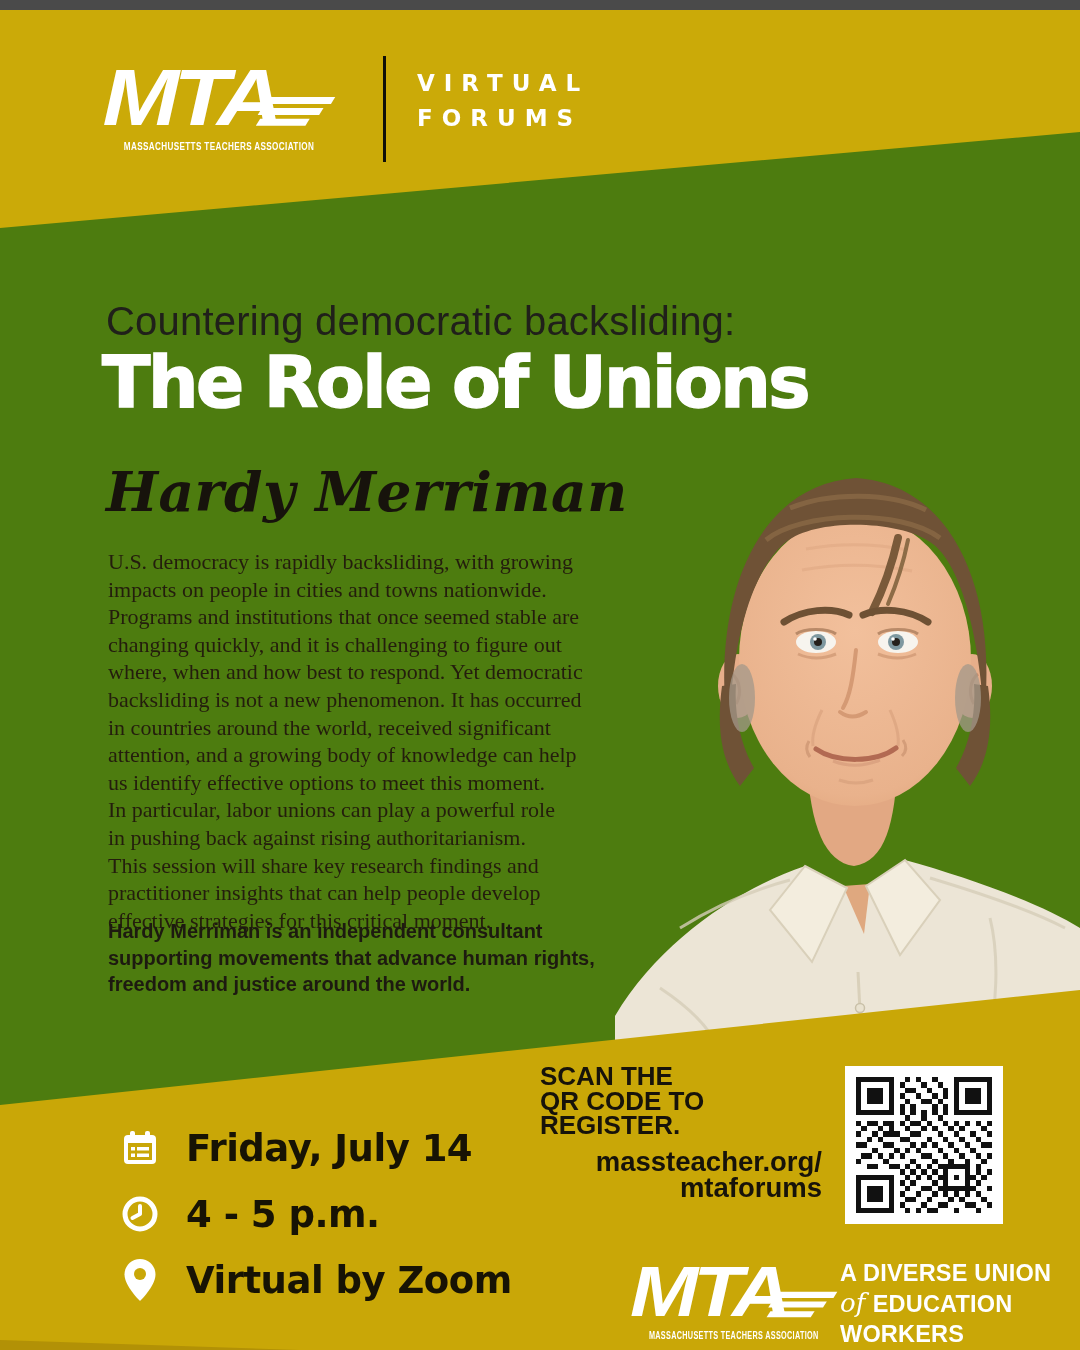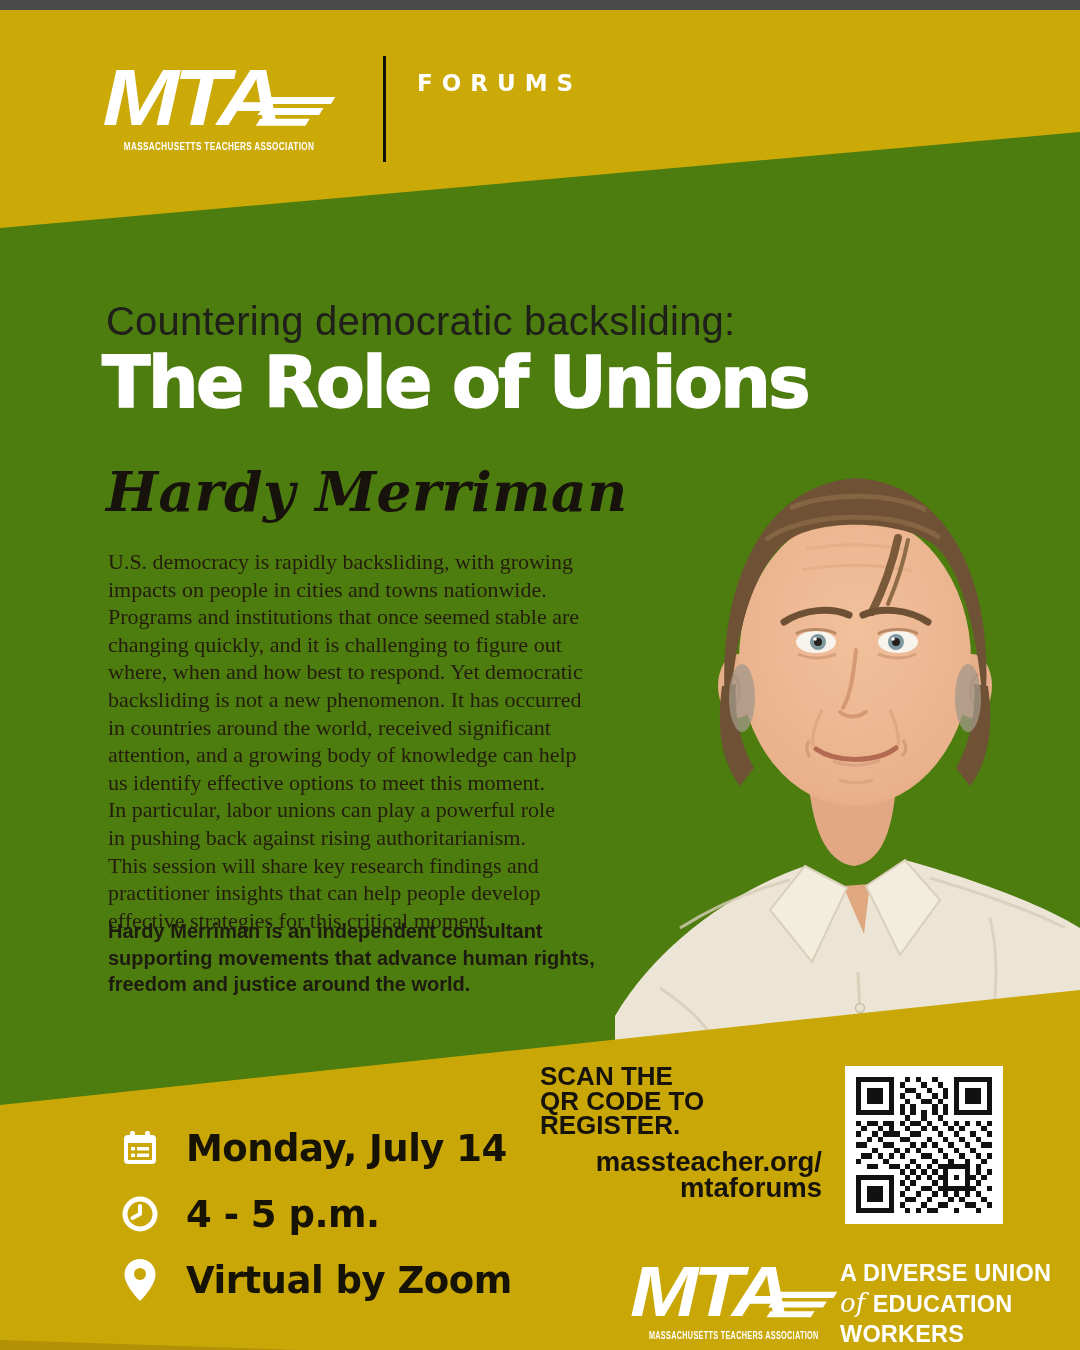--- a/index.html
+++ b/index.html
@@ -145,20 +145,21 @@
           <rect x="196" y="46" width="72" height="7"></rect>
           <rect x="201" y="57" width="62" height="7"></rect>
           <rect x="206" y="68" width="50" height="7"></rect>
         </g>
         <text x="122" y="99" text-anchor="middle" font-family="Liberation Sans, sans-serif" font-size="11.5" font-weight="bold" letter-spacing="0.5" textLength="192" lengthAdjust="spacingAndGlyphs">MASSACHUSETTS TEACHERS ASSOCIATION</text>
       </g>
     </svg>
   </div>
   <div class="header-divider"></div>
   <div class="program">
+    <div>VIRTUAL</div>
     <div>FORUMS</div>
   </div>
 
   <div class="kicker">Countering democratic backsliding:</div>
   <div class="main-title">The Role of Unions</div>
   <div class="speaker-name">Hardy Merriman</div>
 
   <div class="description">U.S. democracy is rapidly backsliding, with growing
 impacts on people in cities and towns nationwide.
 Programs and institutions that once seemed stable are
@@ -181,21 +182,21 @@
     <svg class="icon" width="40" height="40" viewBox="0 0 40 40">
       <rect x="10" y="3" width="5" height="9" rx="2" fill="#fff"></rect>
       <rect x="25" y="3" width="5" height="9" rx="2" fill="#fff"></rect>
       <rect x="4" y="7" width="32" height="29" rx="4" fill="#fff"></rect>
       <rect x="8" y="15" width="24" height="17" fill="#c9a707"></rect>
       <rect x="11" y="19" width="4" height="3.5" fill="#fff"></rect>
       <rect x="17" y="19" width="12" height="3.5" fill="#fff"></rect>
       <rect x="11" y="25.5" width="4" height="3.5" fill="#fff"></rect>
       <rect x="17" y="25.5" width="12" height="3.5" fill="#fff"></rect>
     </svg>
-    <div class="detail-label">Monday, July 14</div>
+    <div class="detail-label">Friday, July 14</div>
   </div>
   <div class="detail-row row-2">
     <svg class="icon" width="40" height="40" viewBox="0 0 40 40">
       <circle cx="20" cy="20" r="15" stroke="#fff" stroke-width="5" fill="none"></circle>
       <path d="M20 12 V20 L12.5 24" stroke="#fff" stroke-width="4" fill="none" stroke-linecap="round" stroke-linejoin="round"></path>
     </svg>
     <div class="detail-label">4 - 5 p.m.</div>
   </div>
   <div class="detail-row row-3">
     <svg class="icon" width="40" height="48" viewBox="0 0 40 48">

